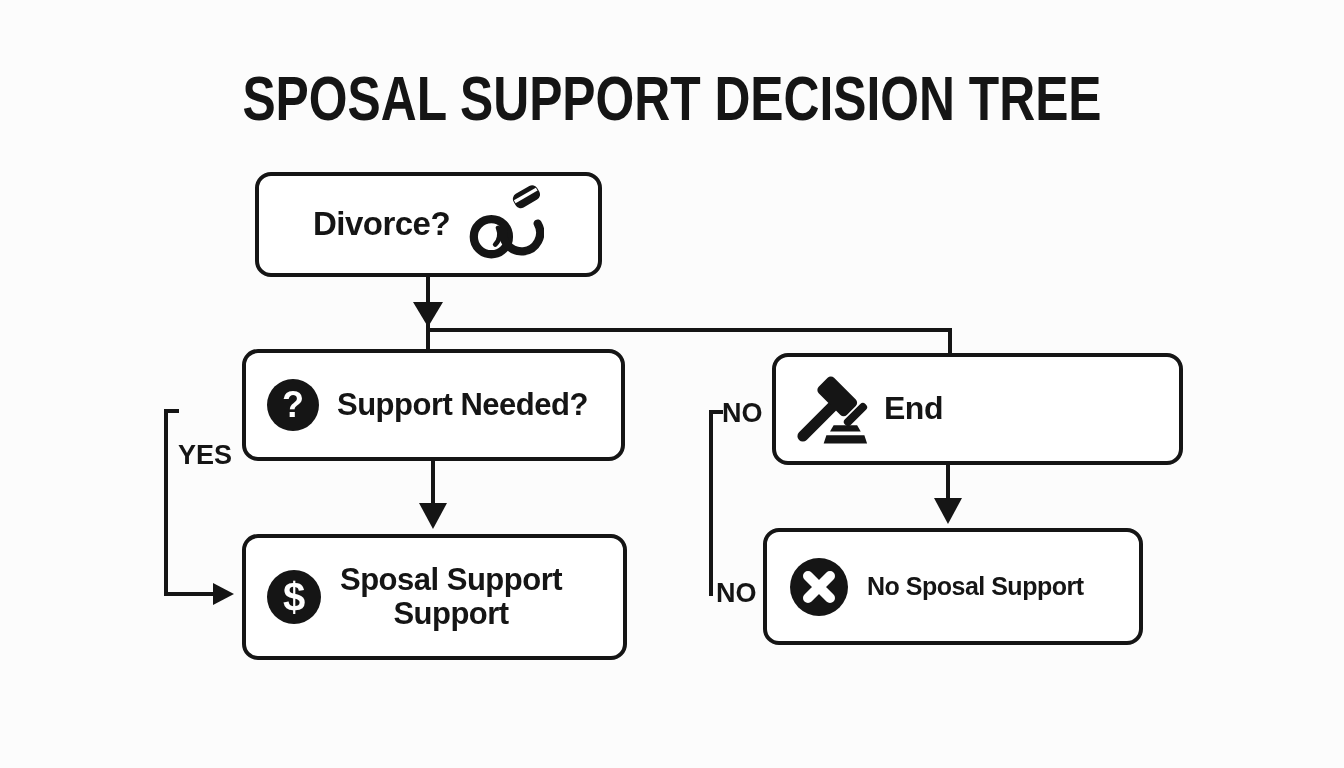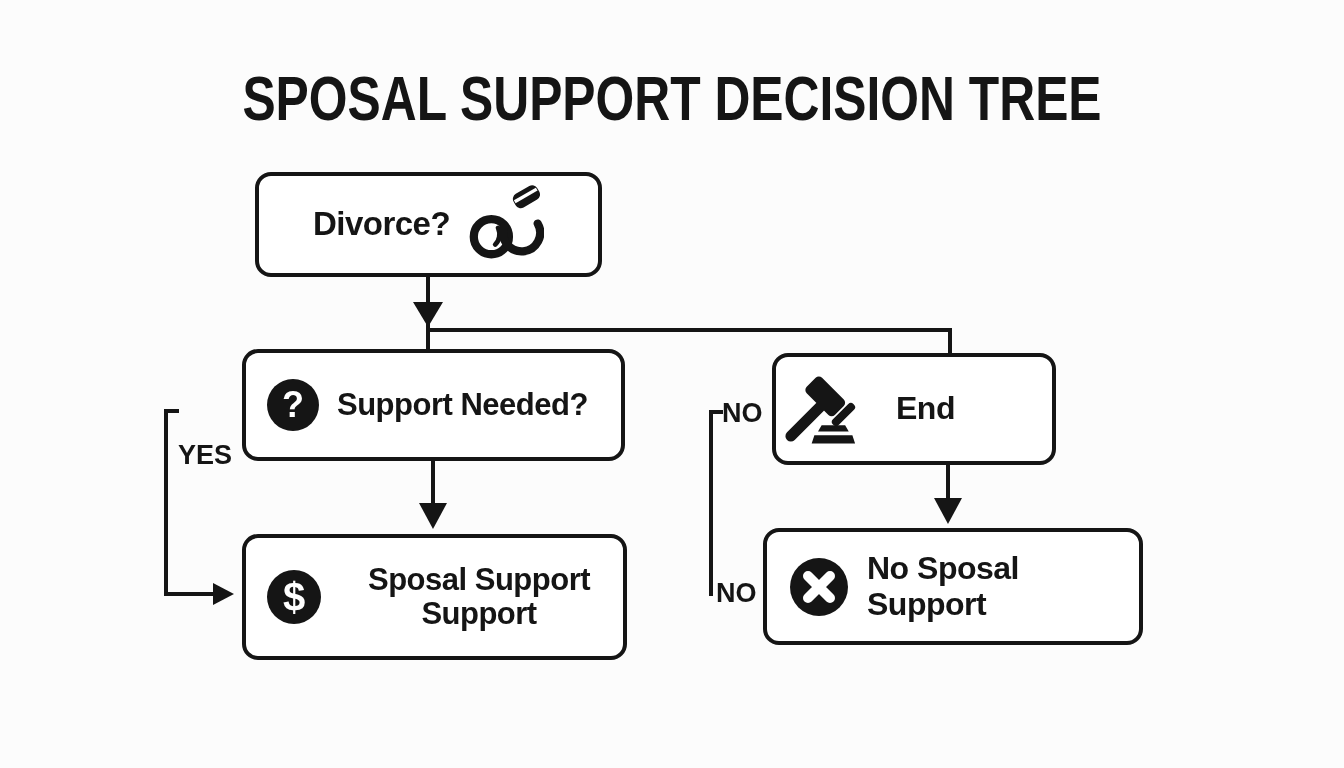--- a/index.html
+++ b/index.html
@@ -35,28 +35,28 @@
     font-weight:bold;
   }
   .node .label{font-weight:bold;letter-spacing:-0.5px;line-height:1.1;}
 
   .node-divorce{left:255px;top:172px;width:347px;height:105px;justify-content:center;gap:16px;align-items:center;}
   .node-divorce .label{font-size:33px;}
 
   .node-support-needed{left:242px;top:349px;width:383px;height:112px;padding-left:20px;gap:17px;}
   .node-support-needed .label{font-size:31px;text-align:right;}
 
-  .node-end{left:772px;top:353px;width:284px;height:112px;padding-left:4px;gap:40px;}
+  .node-end{left:772px;top:353px;width:411px;height:112px;padding-left:16px;gap:16px;}
   .node-end .label{font-size:32px;}
 
   .node-awarded{left:242px;top:534px;width:385px;height:126px;padding-left:20px;gap:18px;}
-  .node-awarded .label{font-size:31px;text-align:center;line-height:34px;flex:0 0 auto;margin-left:28px;}
+  .node-awarded .label{font-size:31px;text-align:center;line-height:34px;flex:0 0 auto;}
 
   .node-no-support{left:763px;top:528px;width:380px;height:117px;padding-left:22px;gap:18px;}
-  .node-no-support .label{font-size:32px;}
+  .node-no-support .label{font-size:25px;}
 
   .icon{flex:0 0 auto;display:block;}
 
   .edge-label{
     position:absolute;z-index:2;
     font-weight:bold;font-size:27px;letter-spacing:0px;
   }
   .edge-label-yes{left:178px;top:396px;margin-top:44px;}
   .edge-label-no-top{left:722px;top:398px;}
   .edge-label-no-bottom{left:716px;top:578px;}

